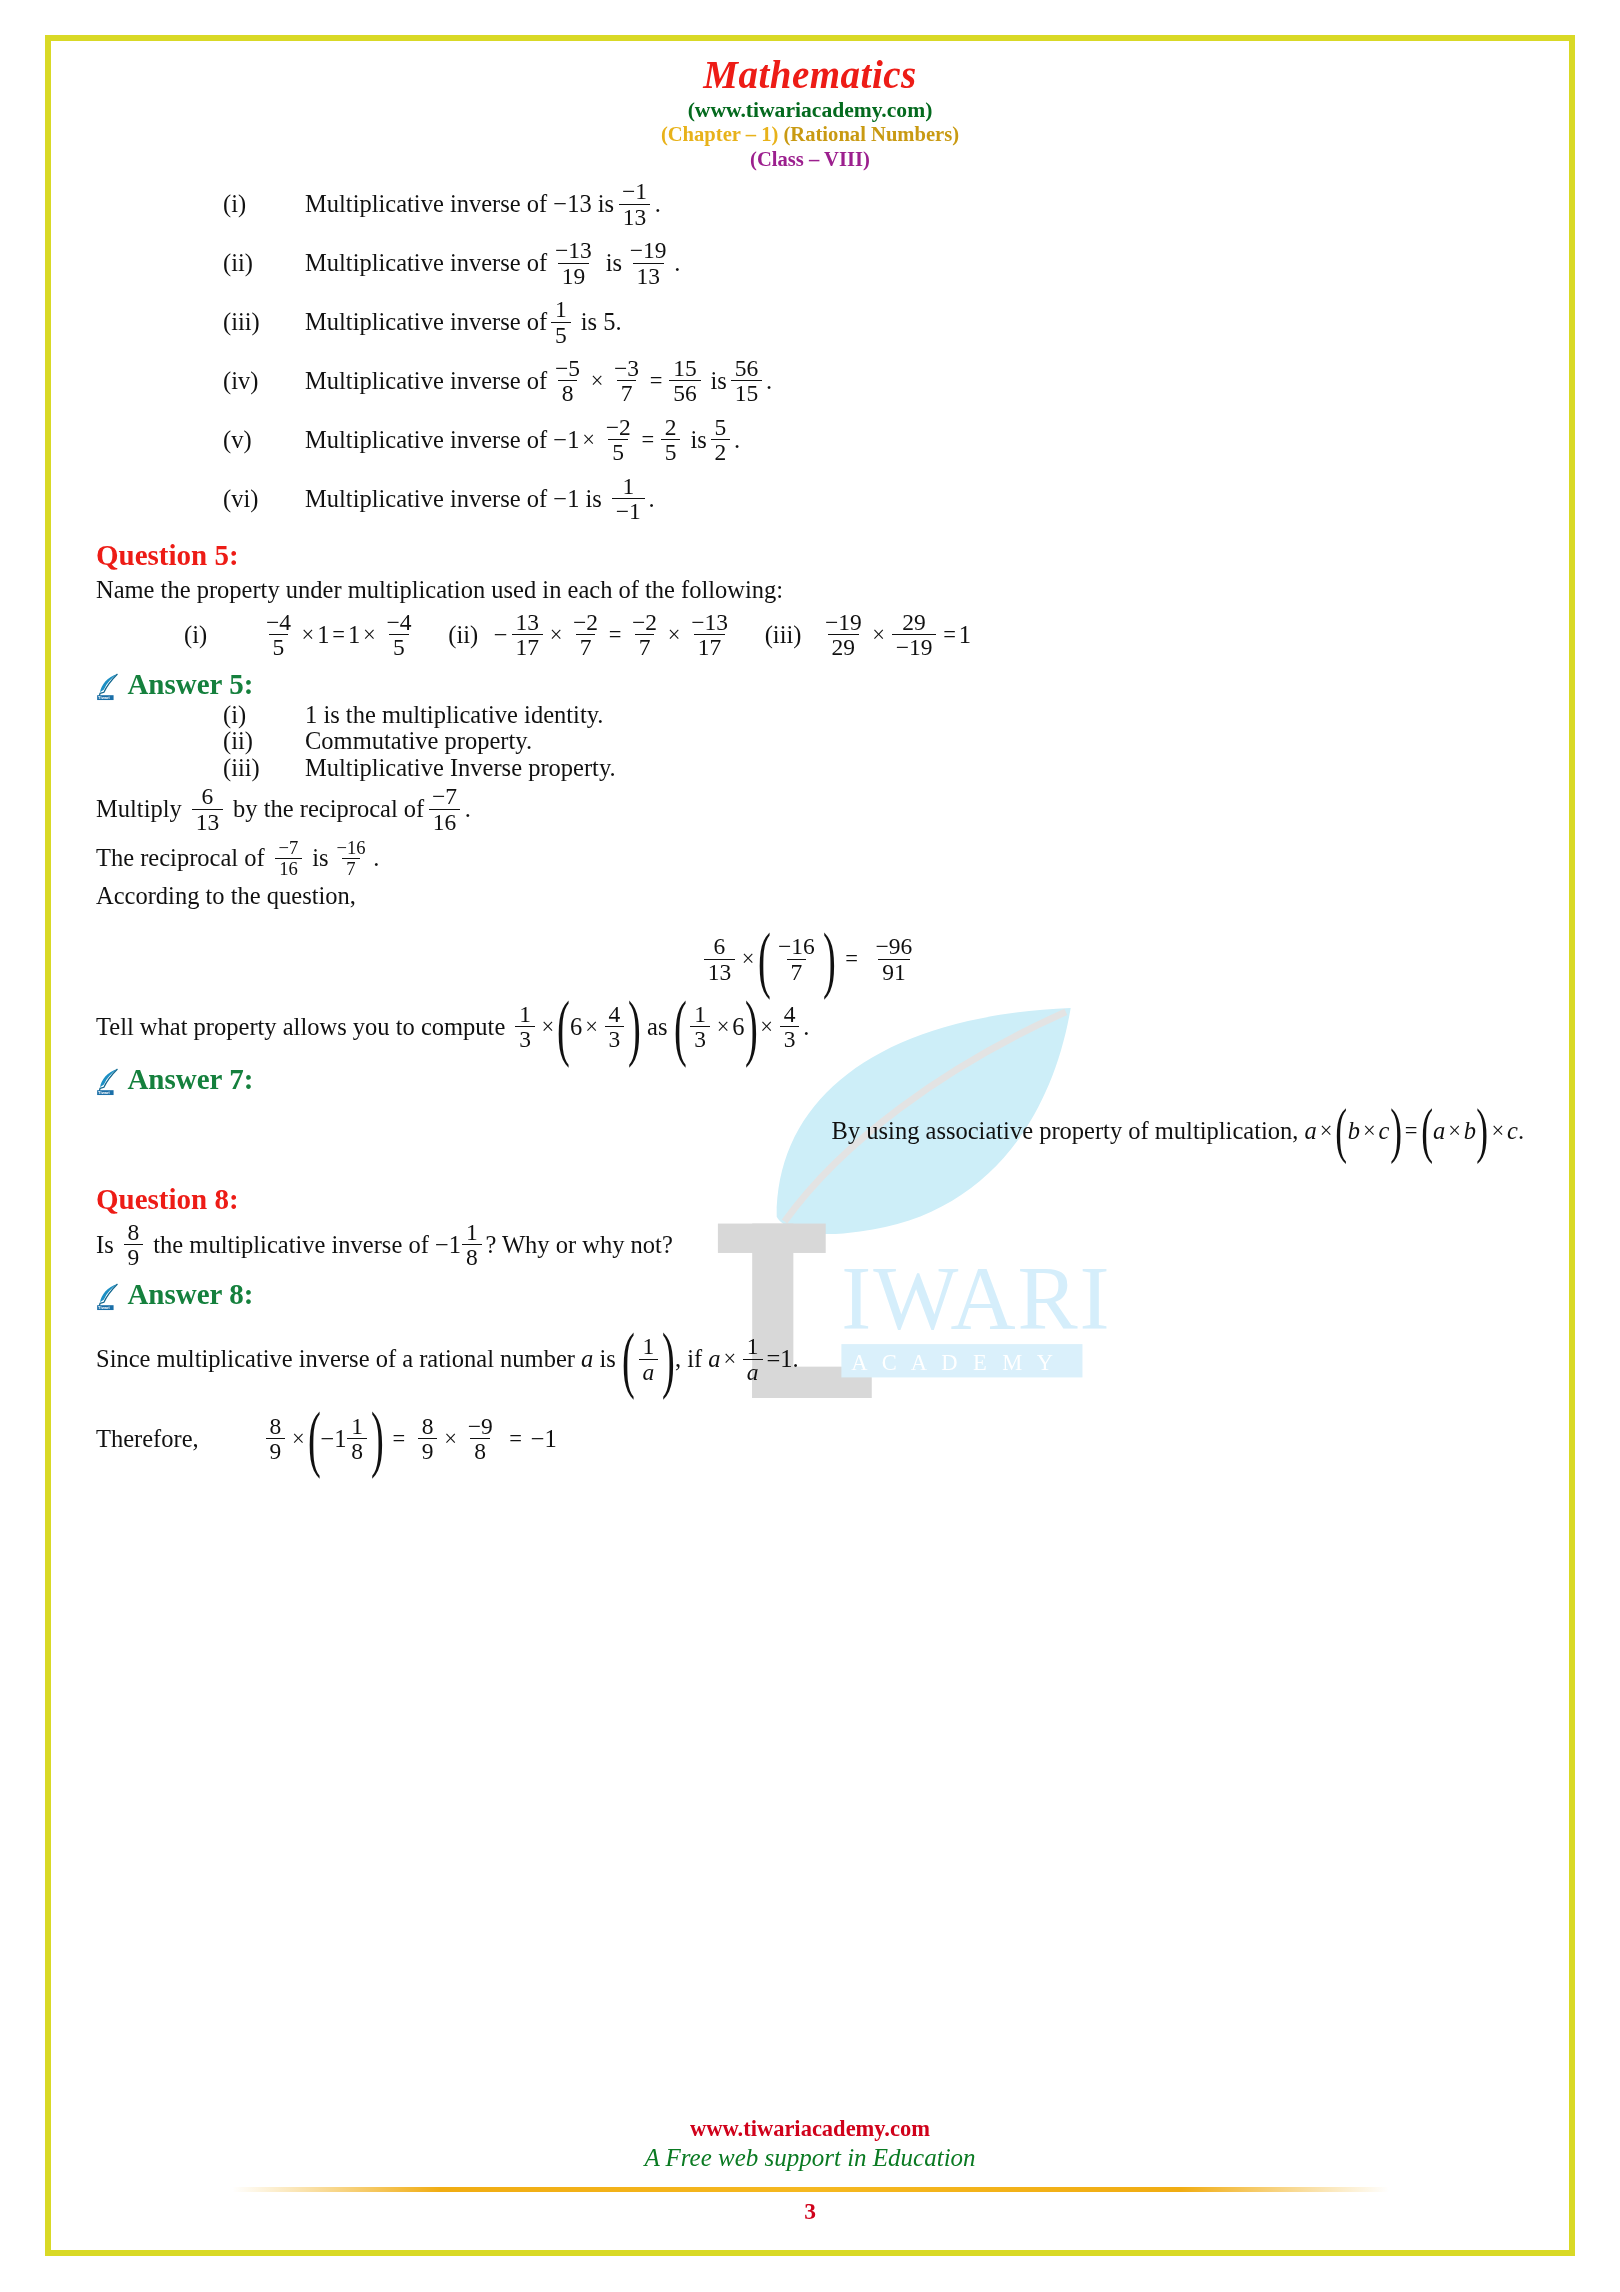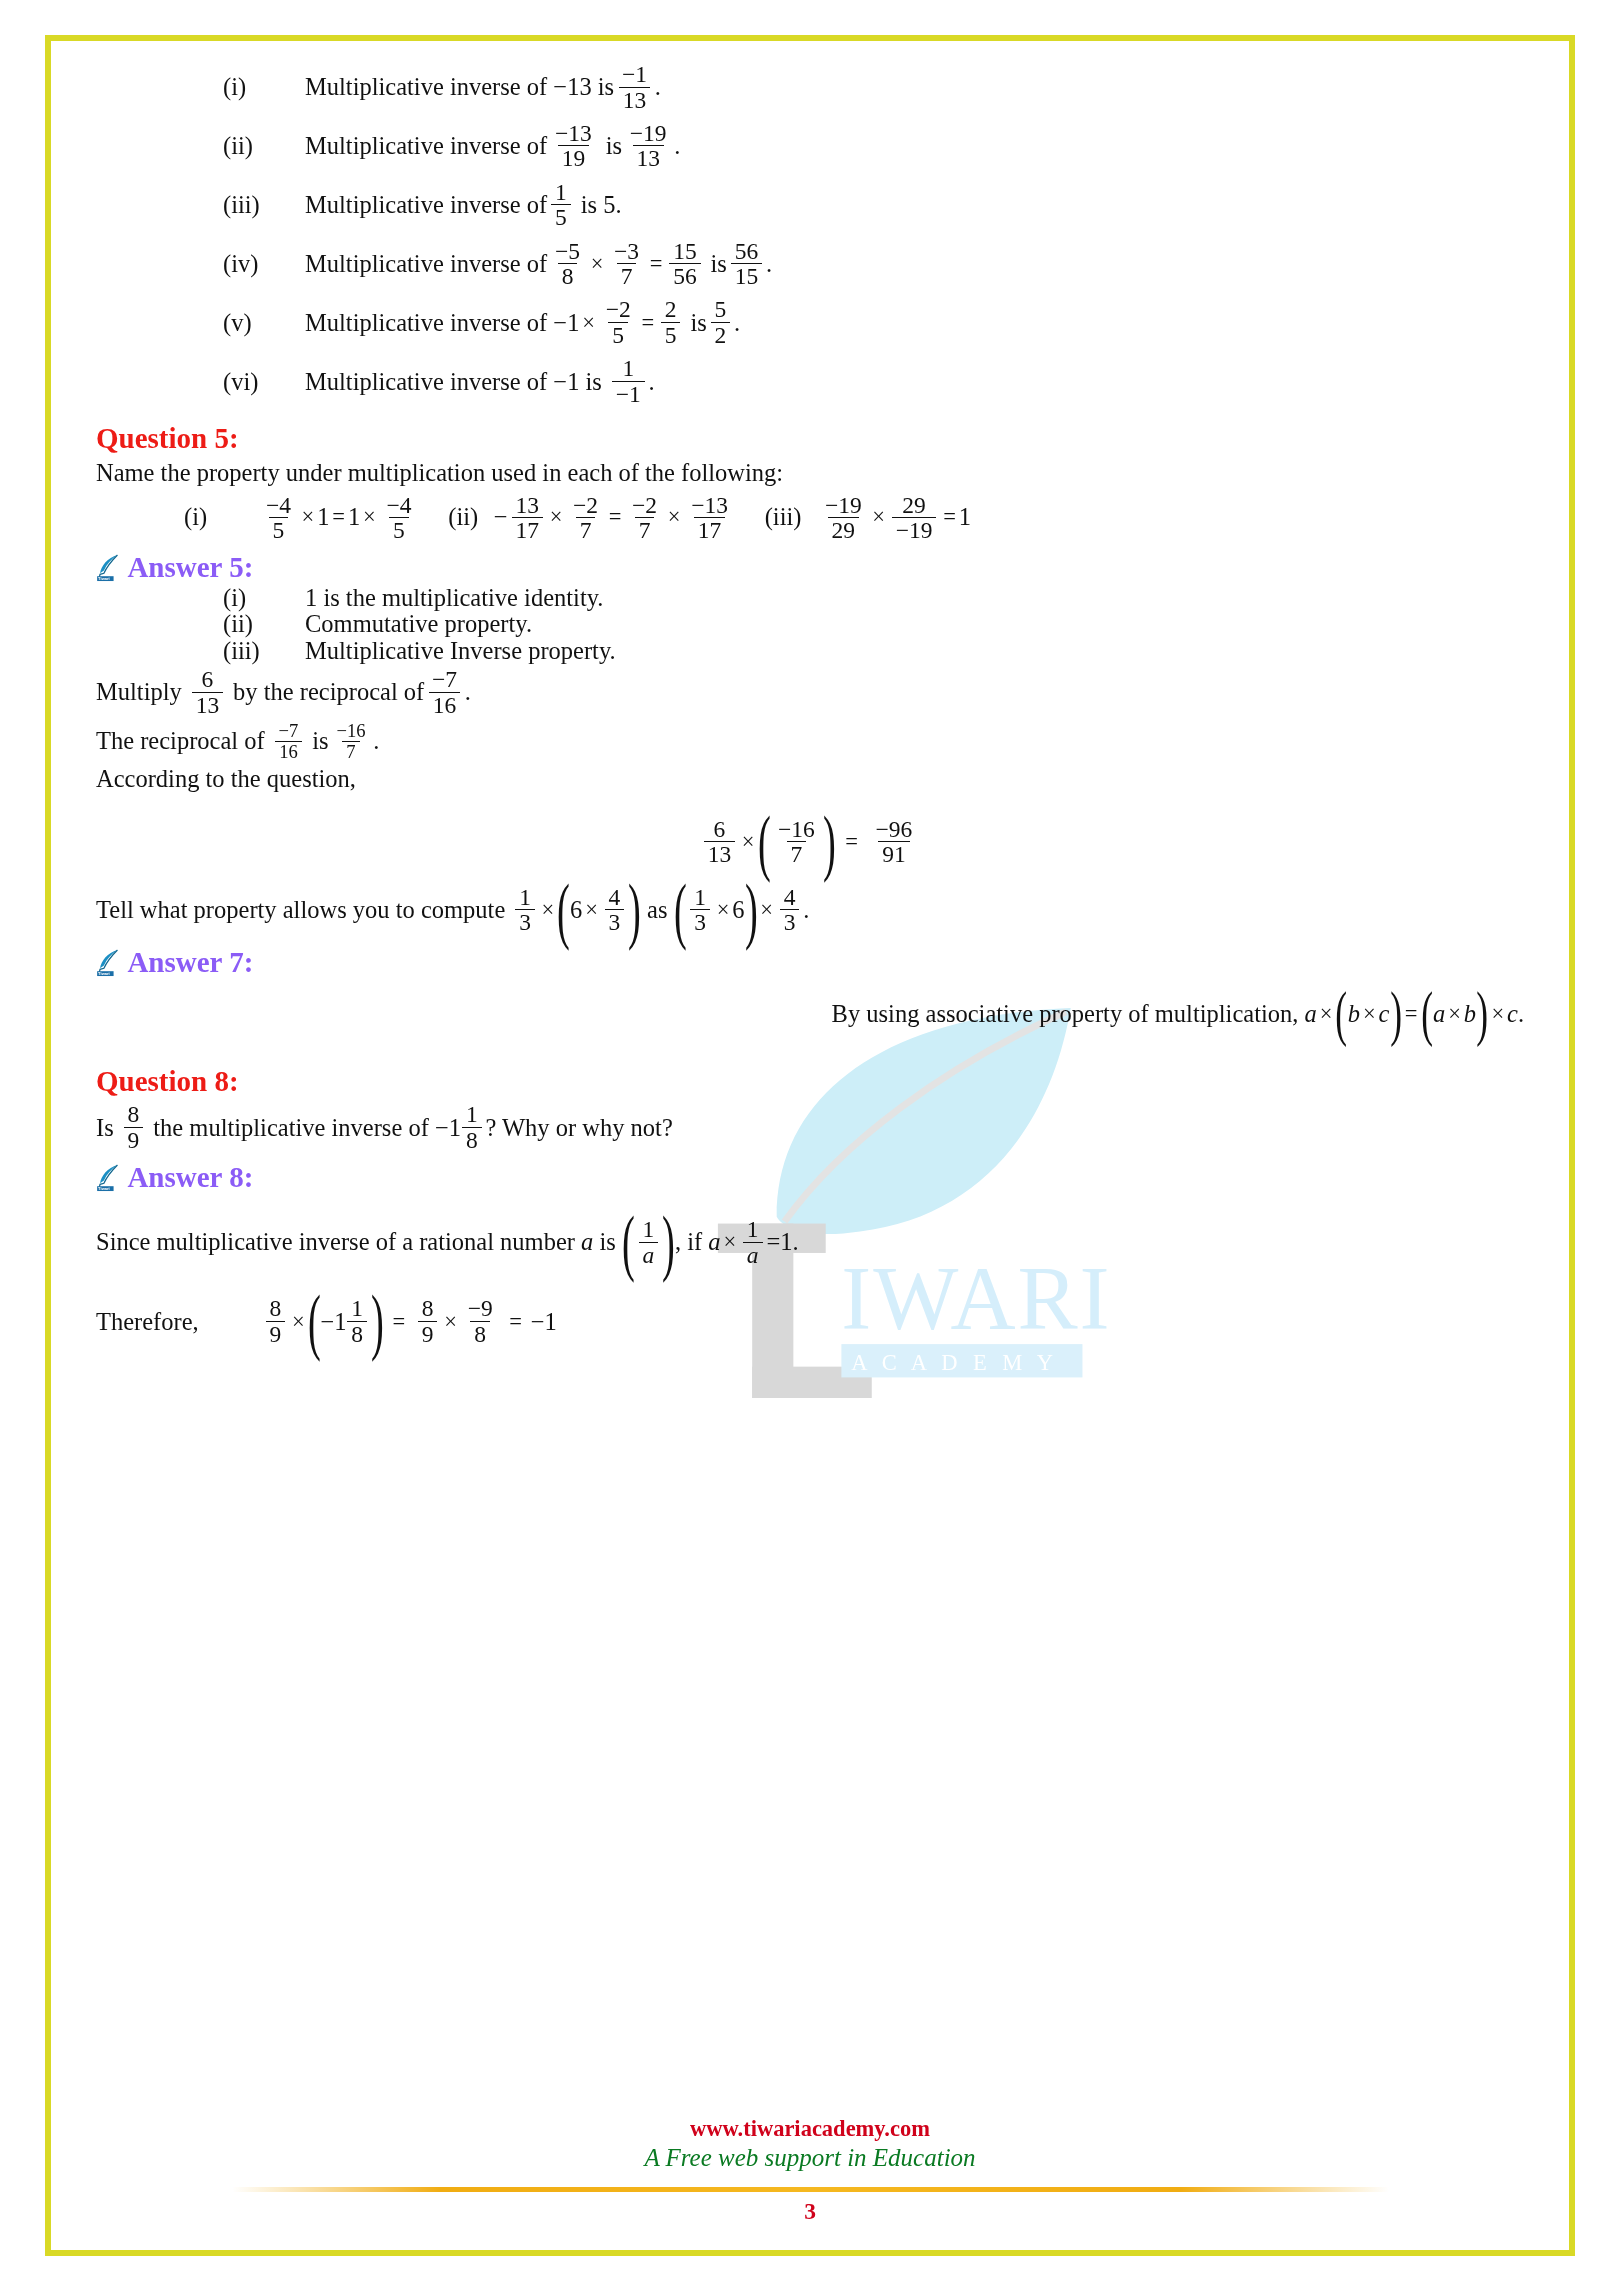--- a/index.html
+++ b/index.html
@@ -60,22 +60,22 @@
 
   
   .content{position:relative;z-index:2;font-size:24.5px;color:#111;}
   .line{display:flex;align-items:center;line-height:1.0;}
 
   .q-head{
     color:#ed1c16;font-weight:bold;font-size:29px;
     margin:13.7px 0 2px 0;letter-spacing:0px;
   }
   .a-head{
-    color:#8b5cf6;font-weight:bold;font-size:29px;
-    margin:7.8px 0 2px 0;display:flex;align-items:center;gap:5.9px;
+    color:#15803d;font-weight:bold;font-size:29px;
+    margin:7.8px 0 2px 0;display:flex;align-items:flex-end;gap:5.9px;
   }
   .quill{width:25.5px;height:29px;flex:0 0 25.5px;display:block;}
 
   .para{font-size:24.5px;margin:3.9px 0;display:flex;align-items:center;flex-wrap:nowrap;}
 
   .item-row{display:flex;align-items:center;margin:5.9px 0;min-height:53px;}
   .item-num{width:82px;flex:0 0 82px;font-size:24.5px;text-align:left;}
   .item-body{display:flex;align-items:center;font-size:24.5px;}
 
   
@@ -122,20 +122,29 @@
       <path d="M120 215 C120 90, 230 10, 420 2 C400 120, 330 215, 205 230 C165 236, 130 232, 120 215 Z" fill="#cdeef8"></path>
       <path d="M128 220 C185 140, 290 62, 415 6" fill="none" stroke="#e3e3e3" stroke-width="7"></path>
       <rect x="60" y="222" width="110" height="30" fill="#d8d8d8"></rect>
       <rect x="95" y="222" width="42" height="178" fill="#d8d8d8"></rect>
       <rect x="95" y="368" width="122" height="32" fill="#d8d8d8"></rect>
       <text x="186" y="330" font-family="Liberation Serif, serif" font-size="92" fill="#d5eefb" letter-spacing="2">IWARI</text>
       <rect x="186" y="345" width="246" height="34" fill="#daf0fb"></rect>
       <text x="196" y="371" font-family="Liberation Serif, serif" font-size="23" fill="#ffffff" letter-spacing="5">A C A D E M Y</text>
     </svg>
 
+    <div class="doc-header">
+      <div class="doc-title">Mathematics</div>
+      <div class="doc-site">(www.tiwariacademy.com)</div>
+      <div class="doc-chapter">
+        <span>(Chapter – 1)</span>
+        <span class="ch-b">(Rational Numbers)</span>
+      </div>
+      <div class="doc-class">(Class – VIII)</div>
+    </div>
 
     <div class="content">
 
       <div style="margin-left:127px;">
 
         <div class="item-row">
           <span class="item-num">(i)</span>
           <span class="item-body">
             <span>Multiplicative inverse of</span>&nbsp;
             <span>−13</span>&nbsp;

